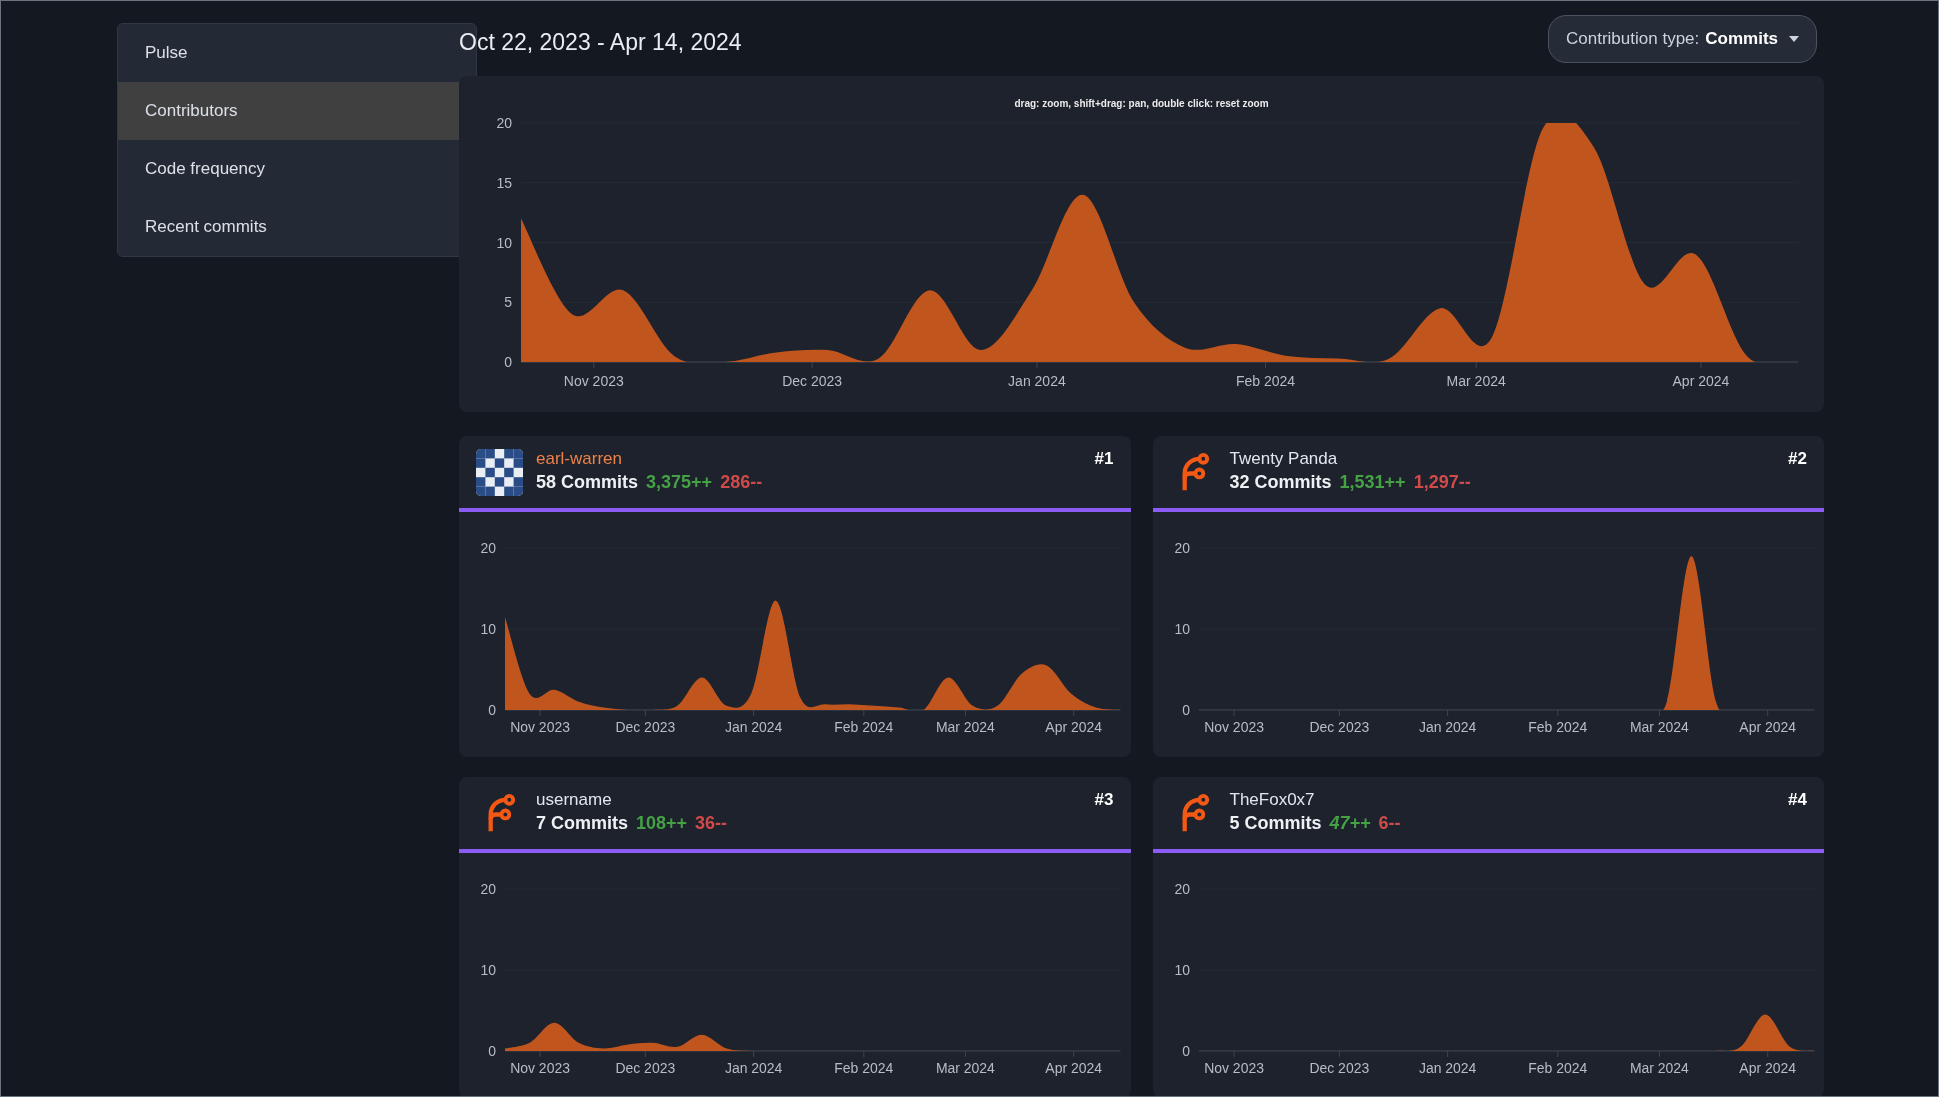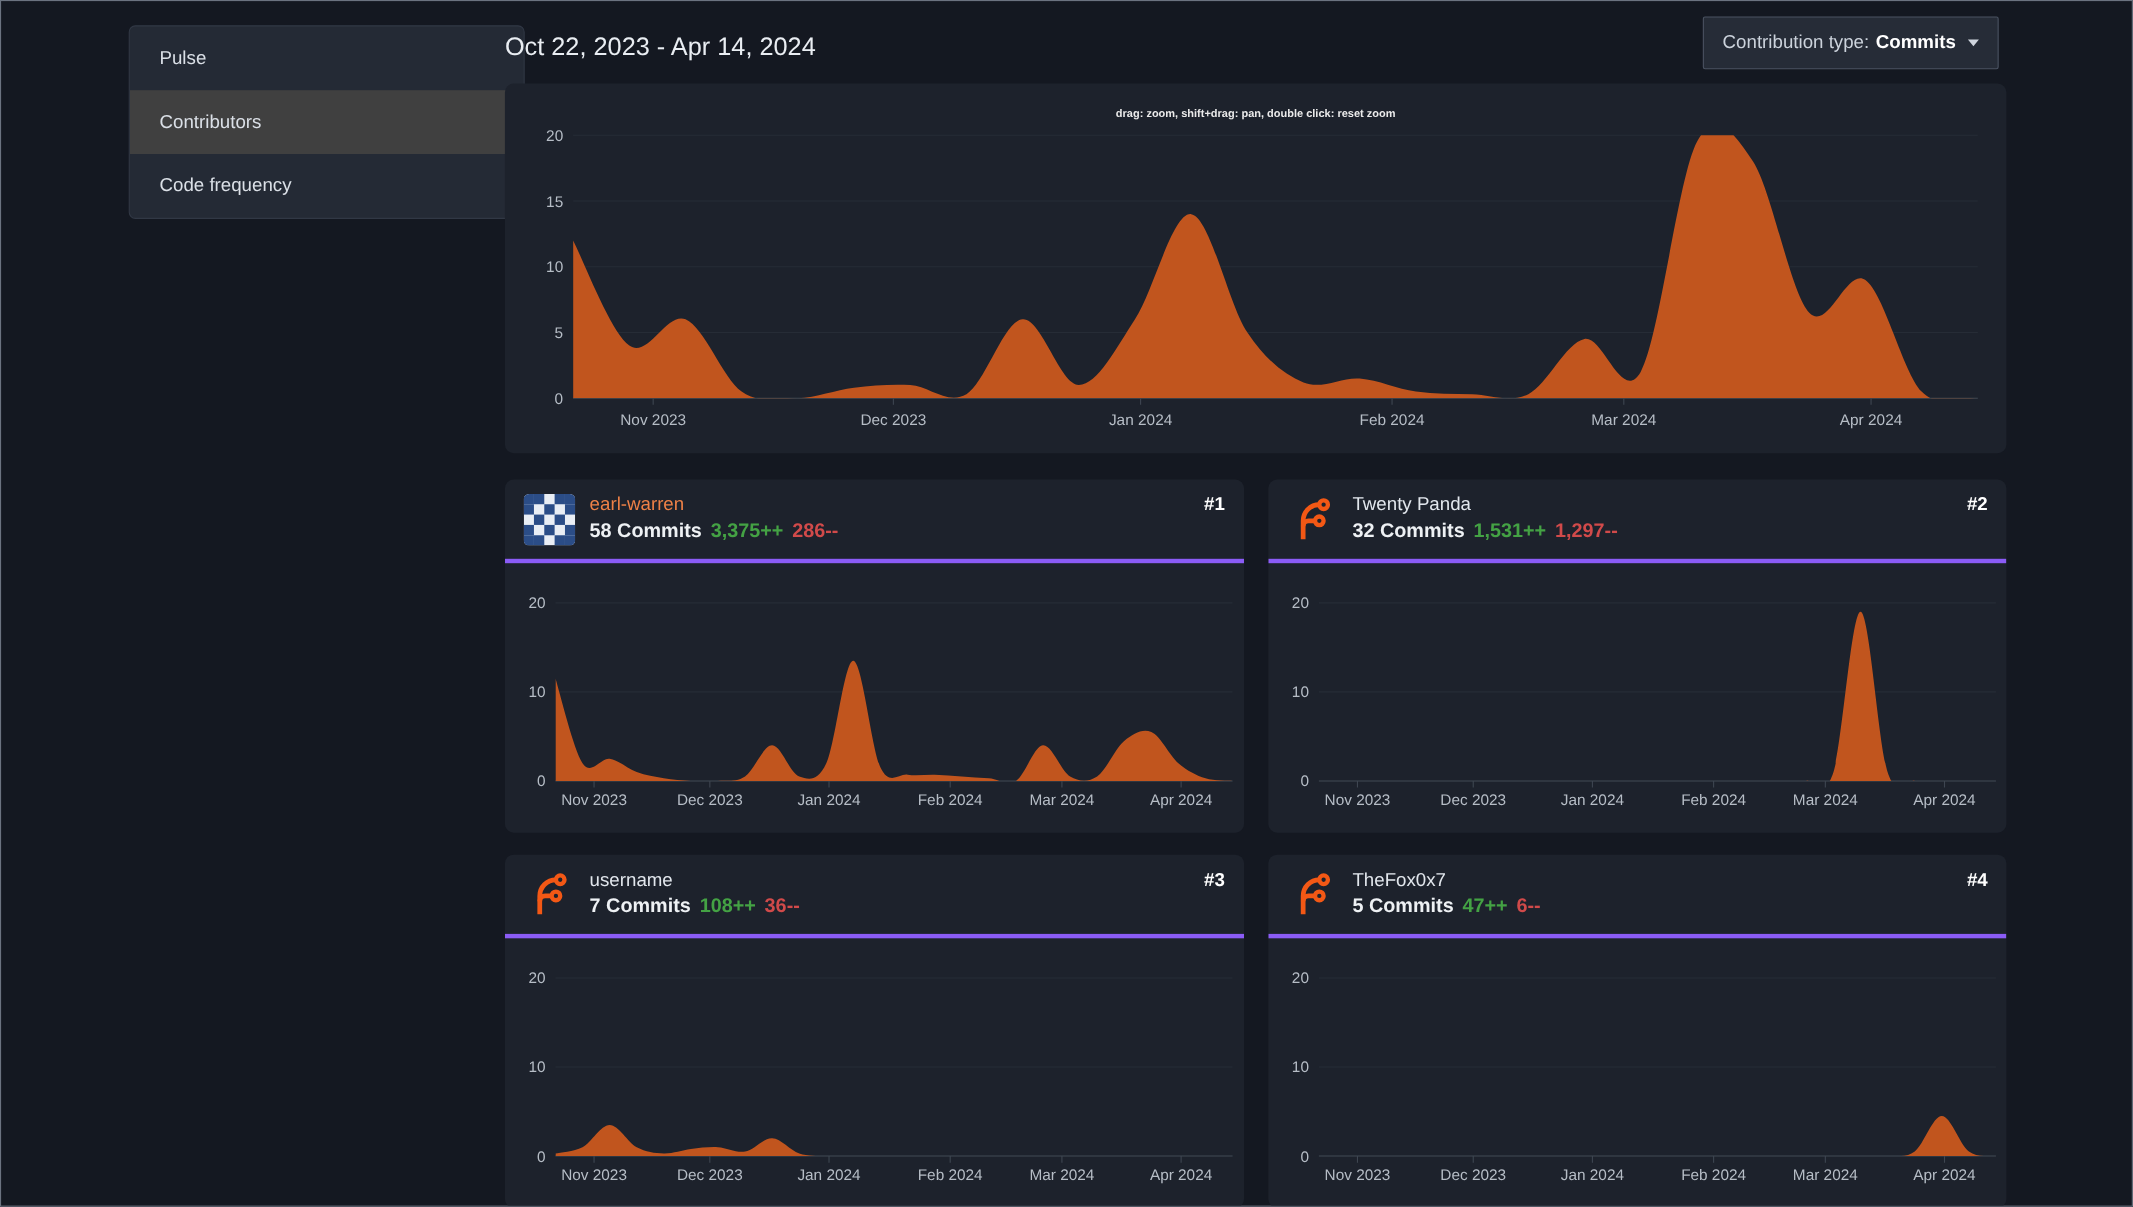--- a/index.html
+++ b/index.html
@@ -16,21 +16,21 @@
     position:absolute; left:116px; top:22px; width:360px;
     background:#242a35; border:1px solid #313845; border-radius:6px;
     overflow:hidden;
   }
   .side-item { padding:19px 27px; font-size:17px; color:#dbe0e7; cursor:pointer; }
   .side-item.active { background:#404040; }
 
   
   .type-btn {
     position:absolute; top:14px; right:121px;
-    background:#262c37; border:1px solid #4b5362; border-radius:2px;
+    background:#262c37; border:1px solid #4b5362; border-radius:18px;
     padding:13px 17px; font-size:17px; color:#ccd3dc;
     display:flex; align-items:center; gap:6px;
     font-family:inherit; cursor:pointer;text-align:center;
   }
   .type-btn b { color:#ffffff; }
   .caret {
     width:0; height:0; margin-left:5px;
     border-left:5px solid transparent; border-right:5px solid transparent;
     border-top:6px solid #cfd5de;
   }
@@ -58,20 +58,21 @@
   .contrib-stats { font-size:18px; font-weight:700; color:#eef1f4; display:flex; gap:8px; }
   .rank { margin-left:auto; font-size:17px; font-weight:700; color:#ffffff; }
 </style>
 </head>
 <body>
 
 <div class="sidebar">
   <div class="side-item">Pulse</div>
   <div class="side-item active">Contributors</div>
   <div class="side-item">Code frequency</div>
+  <div class="side-item">Recent commits</div>
 </div>
 
 <button class="type-btn">
   <span>Contribution type:</span>
   <b>Commits</b>
   <span class="caret"></span>
 </button>
 
 <div class="main">
   <div class="page-title">Oct 22, 2023 - Apr 14, 2024</div>
@@ -274,21 +275,21 @@
             <path d="M7.5 21 L7.5 12.5 A7.5 7.5 0 0 1 15 5" stroke="#f35815" stroke-width="2.2" fill="none"></path>
             <path d="M7.5 15 A2.5 2.5 0 0 1 10 12.5 L13 12.5" stroke="#f35815" stroke-width="2.2" fill="none"></path>
             <circle cx="17" cy="5" r="2" stroke="#f35815" stroke-width="2" fill="none"></circle>
             <circle cx="15" cy="12.5" r="2" stroke="#f35815" stroke-width="2" fill="none"></circle>
           </svg>
         </span>
         <div class="contrib-info">
           <div class="contrib-name" style="color: rgb(226, 231, 237);">TheFox0x7</div>
           <div class="contrib-stats">
             <span>5 Commits</span>
-            <span style="color: rgb(68, 162, 68);">47++</span>
+            <span style="color: rgb(68, 162, 68); font-style: italic;">47++</span>
             <span style="color: rgb(209, 74, 74);">6--</span>
           </div>
         </div>
         <div class="rank">#4</div>
       </div>
       <svg class="chart chart-small" viewBox="0 0 672 240">
           <line x1="46" x2="662" y1="194" y2="194" stroke="#262c36" stroke-width="1"></line>
           <text x="37" y="199" text-anchor="end" fill="#b6bdc6" font-size="14">0</text>
           <line x1="46" x2="662" y1="113" y2="113" stroke="#262c36" stroke-width="1"></line>
           <text x="37" y="118" text-anchor="end" fill="#b6bdc6" font-size="14">10</text>

